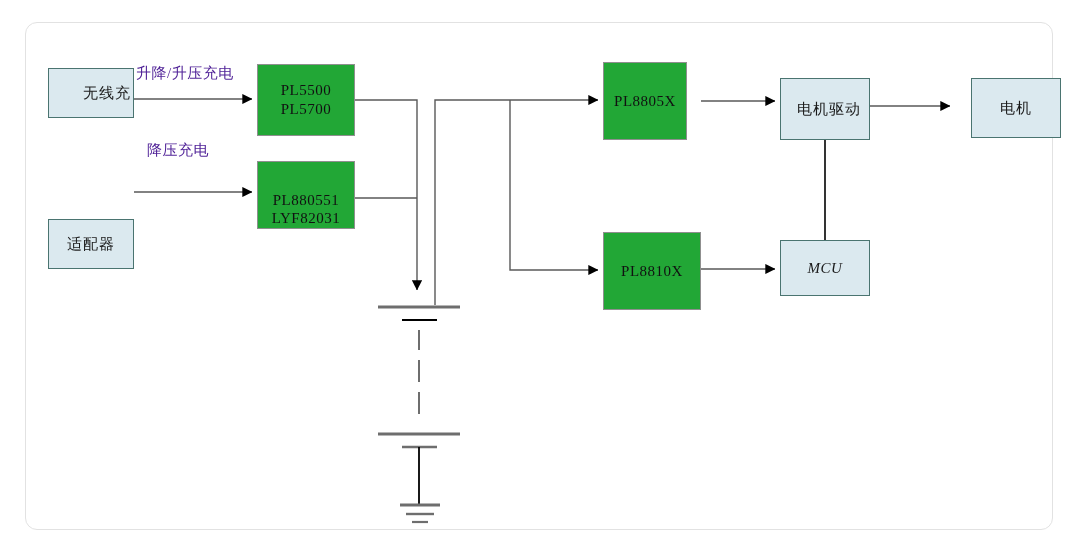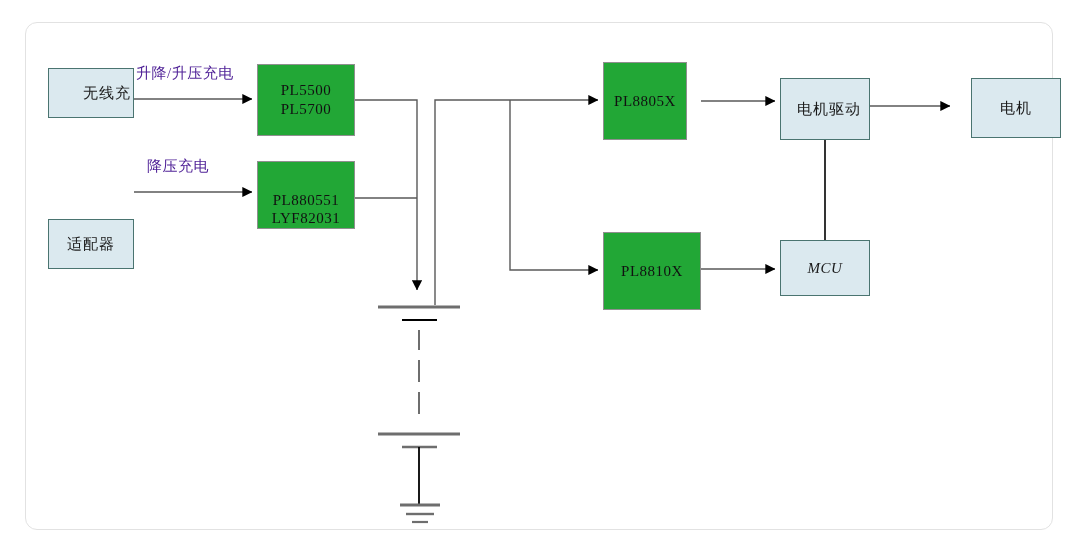--- a/index.html
+++ b/index.html
@@ -191,15 +191,15 @@
   <div class="node blue" style="left:955px; top:78px; width:90px; height:60px;margin-left:16px;">
     <span class="cn line1">电机</span>
   </div>
 
   <div class="node blue" style="left:780px; top:240px; width:90px; height:56px;font-style:italic;">
     <span class="mono-label line1">MCU</span>
   </div>
 
   <div class="edge-label" style="left:136px; top:64px;">升降/升压充电</div>
 
-  <div class="edge-label" style="left:147px; top:157px;">降压充电</div>
+  <div class="edge-label" style="left:147px; top:141px;">降压充电</div>
 
 </div>
 
 </body></html>

